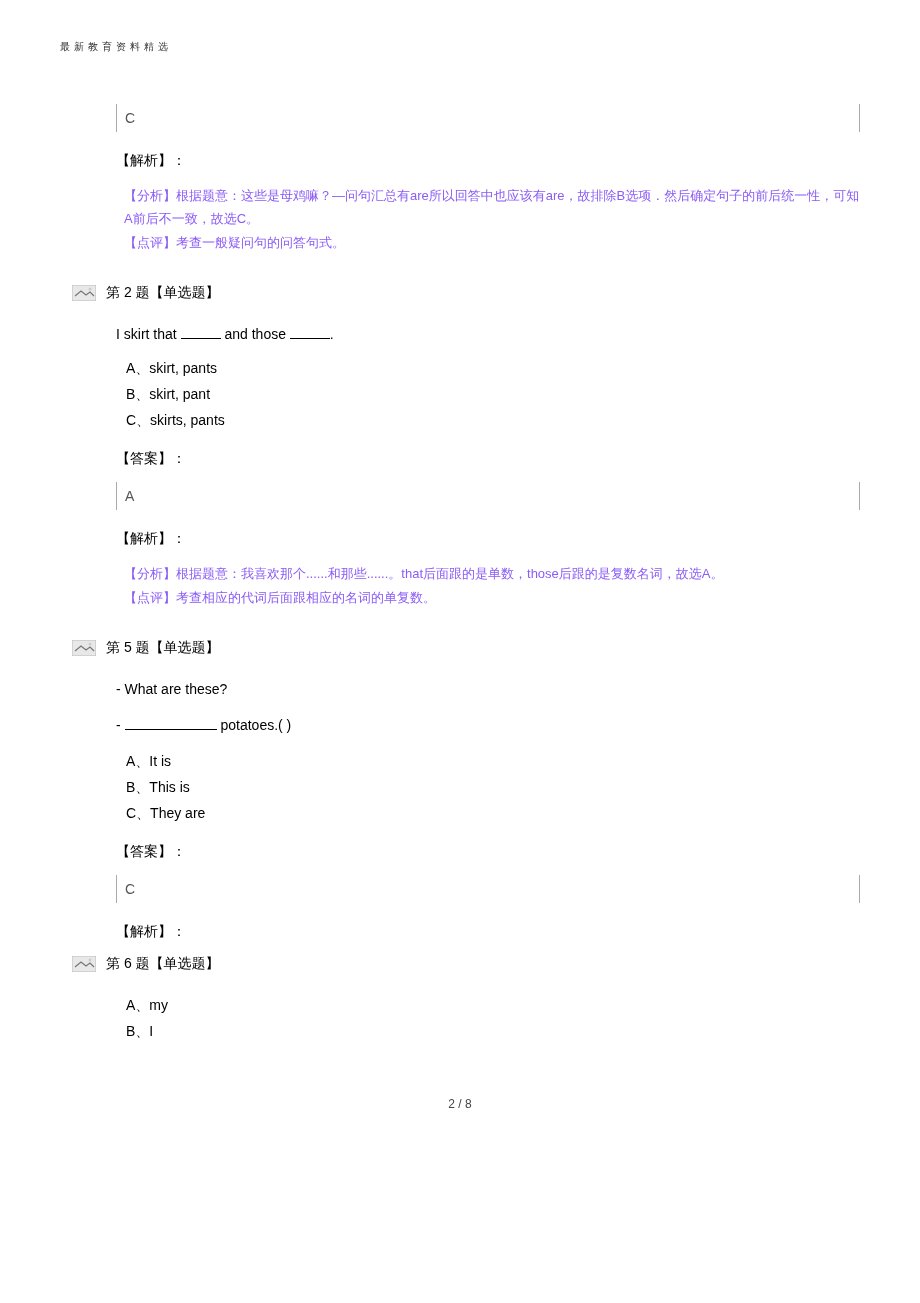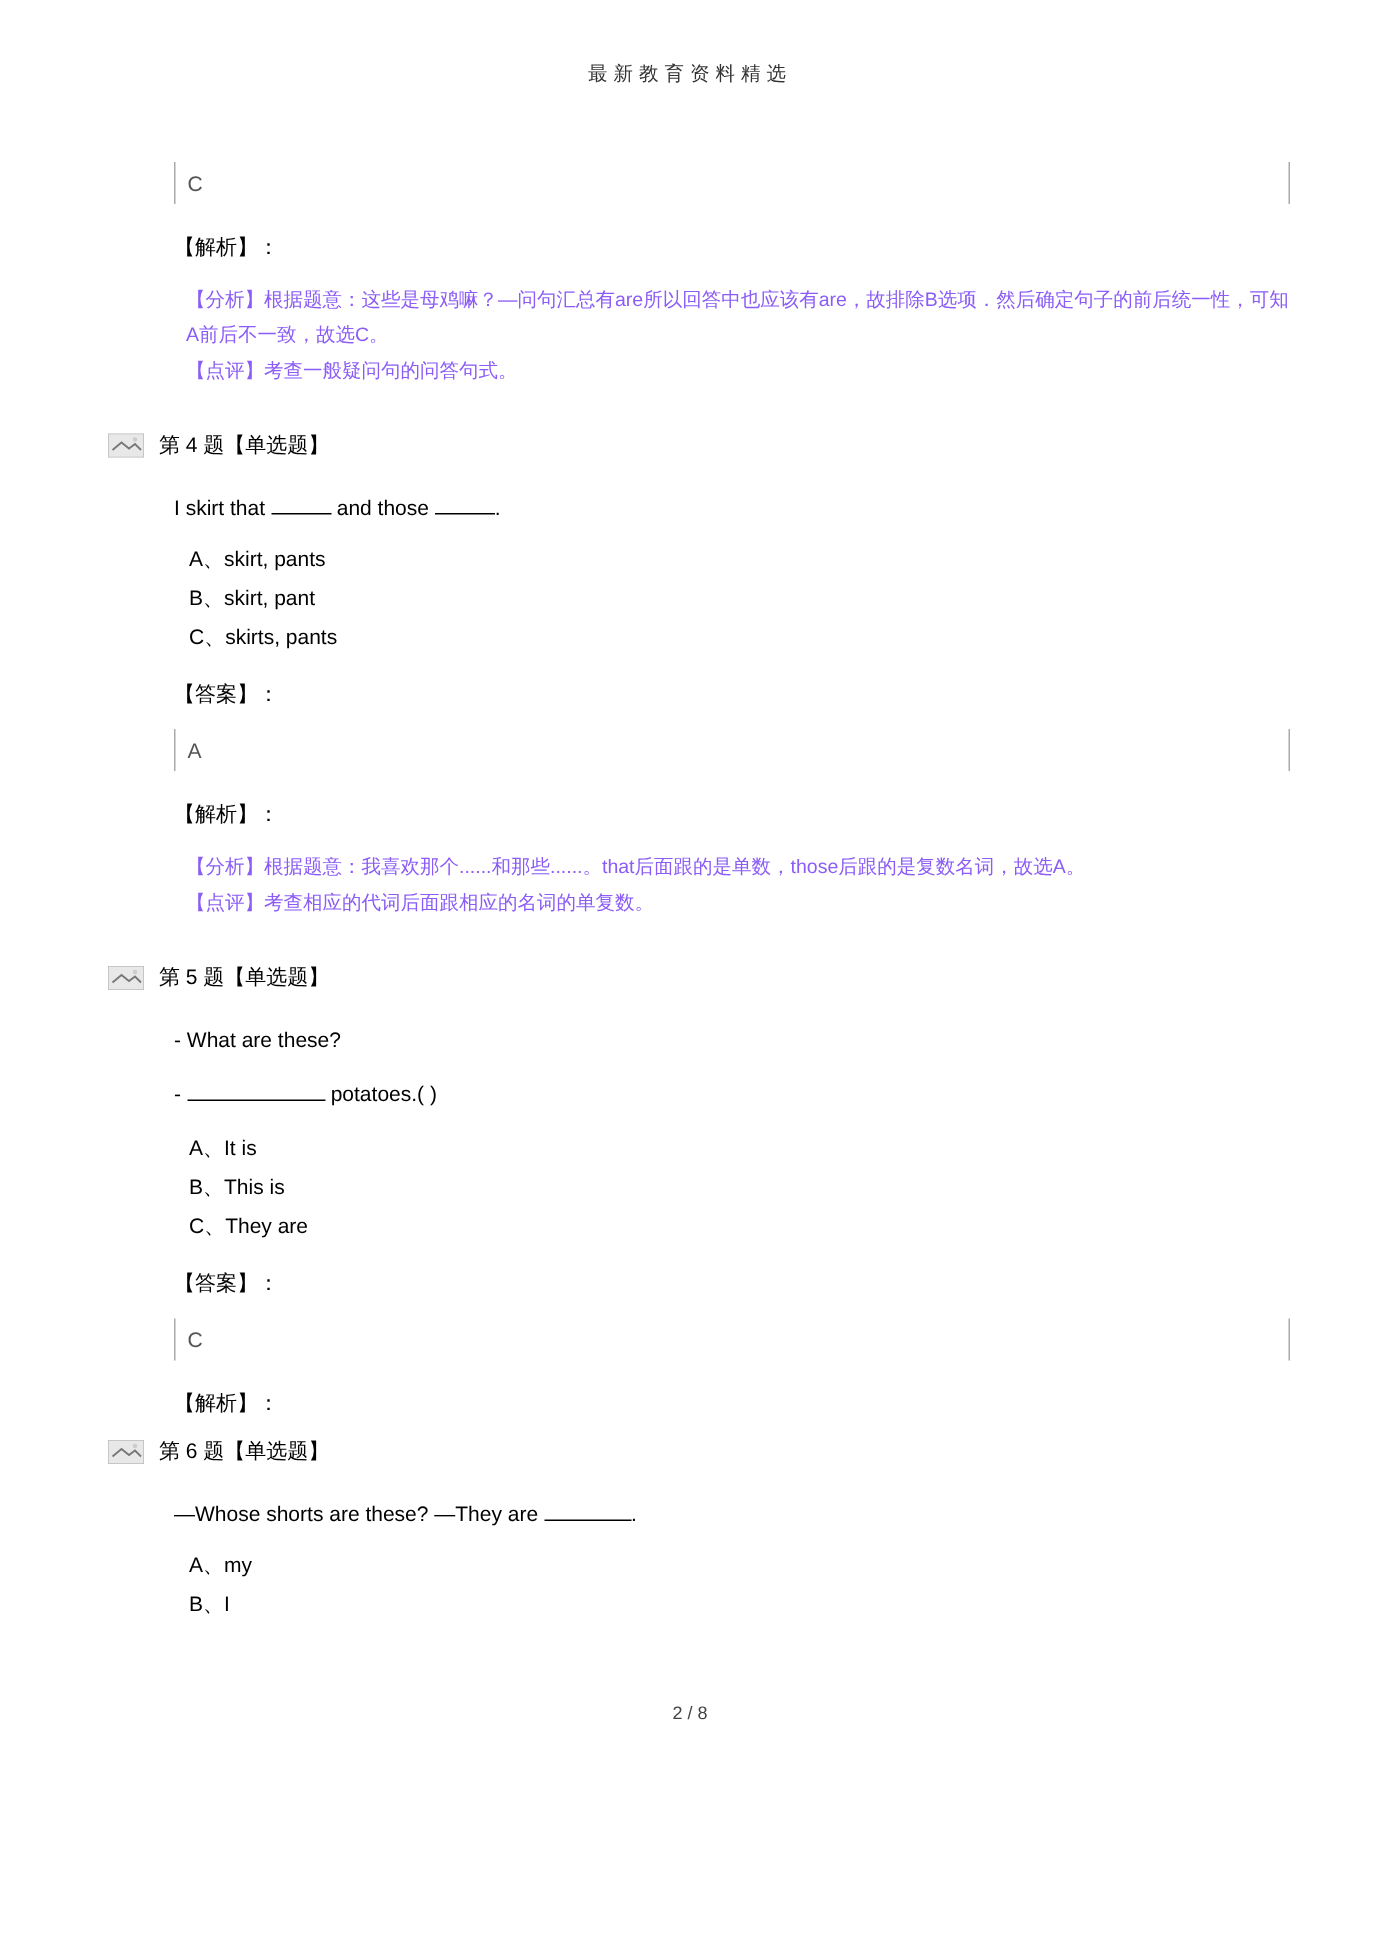--- a/index.html
+++ b/index.html
@@ -8,22 +8,21 @@
     background: #fff;
     font-family: "Microsoft YaHei", "SimSun", Arial, sans-serif;
     color: #000;
     width: 920px;
   }
   .page {
     padding: 40px 60px 30px 60px;
     box-sizing: border-box;
   }
   .header-title {
-    text-align: center;
-    font-size: 13px;
+    font-size: 10px;
     letter-spacing: 4px;
     margin-bottom: 50px;
     color: #333;
   }
   .answer-box {
     border-left: 1px solid #aaa;
     border-right: 1px solid #aaa;
     padding: 6px 8px;
     margin: 14px 0;
     font-size: 14px;
@@ -99,21 +98,21 @@
       <div>【分析】根据题意：这些是母鸡嘛？—问句汇总有are所以回答中也应该有are，故排除B选项．然后确定句子的前后统一性，可知A前后不一致，故选C。</div>
       <div>【点评】考查一般疑问句的问答句式。</div>
     </div>
 
     <div class="q-header">
       <svg class="q-icon" viewBox="0 0 24 16">
         <rect x="0" y="0" width="24" height="16" fill="#e8e8e8" stroke="#bbb"></rect>
         <path d="M3 11 L9 6 L14 10 L18 7 L22 11" stroke="#777" stroke-width="1.2" fill="none"></path>
         <circle cx="18" cy="4" r="1.5" fill="#ccc"></circle>
       </svg>
-      <span>第 4 题【单选题】</span>
+      <span>第 2 题【单选题】</span>
     </div>
 
     <div class="stem">
       <span>I skirt that </span><span class="blank blank-short"></span><span> and those </span><span class="blank blank-short"></span><span>.</span>
     </div>
 
     <div class="options">
       <div class="opt">A、skirt, pants</div>
       <div class="opt">B、skirt, pant</div>
       <div class="opt">C、skirts, pants</div>
@@ -155,23 +154,20 @@
 
     <div class="q-header">
       <svg class="q-icon" viewBox="0 0 24 16">
         <rect x="0" y="0" width="24" height="16" fill="#e8e8e8" stroke="#bbb"></rect>
         <path d="M3 11 L9 6 L14 10 L18 7 L22 11" stroke="#777" stroke-width="1.2" fill="none"></path>
         <circle cx="18" cy="4" r="1.5" fill="#ccc"></circle>
       </svg>
       <span>第 6 题【单选题】</span>
     </div>
 
-    <div class="stem">
-      <span>—Whose shorts are these?   —They are </span><span class="blank blank-med"></span><span>.</span>
-    </div>
 
     <div class="options">
       <div class="opt">A、my</div>
       <div class="opt">B、I</div>
     </div>
 
   </div>
 
   <div class="footer">2 / 8</div>
 

